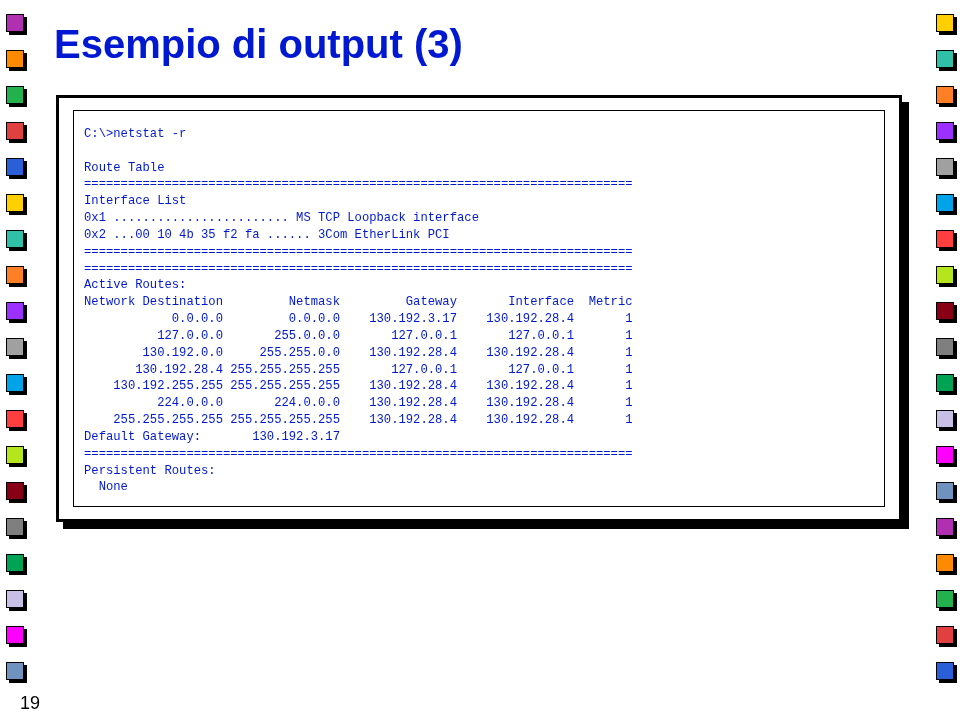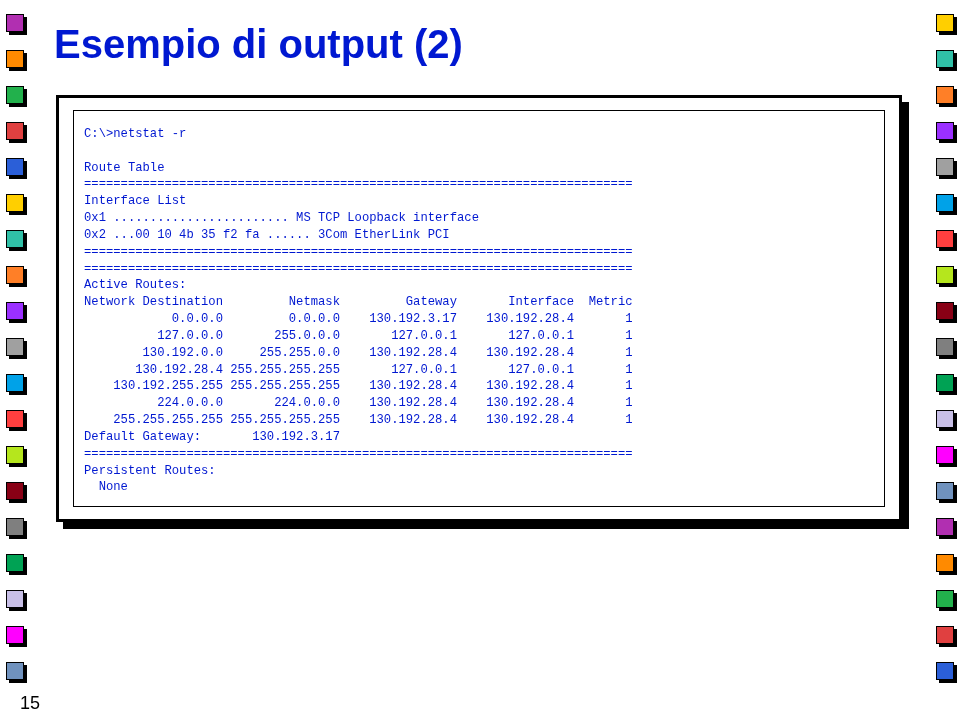--- a/index.html
+++ b/index.html
@@ -253,21 +253,21 @@
         <div class="shadow"></div>
         <div class="fill" style="background: rgb(224, 64, 64);"></div>
       </div>
       <div class="sq">
         <div class="shadow"></div>
         <div class="fill" style="background: rgb(43, 95, 216);"></div>
       </div>
     </div>
 
   <div class="content">
-    <div class="title">Esempio di output (2)</div>
+    <div class="title">Esempio di output (3)</div>
 
     <div class="termbox-wrap">
       <div class="termbox-shadow"></div>
       <div class="termbox">
         <div class="termbox-inner">
           <pre class="term" id="term">C:\&gt;netstat -r
 
 Route Table
 ===========================================================================
 Interface List
@@ -286,14 +286,14 @@
     255.255.255.255 255.255.255.255    130.192.28.4    130.192.28.4       1
 Default Gateway:       130.192.3.17
 ===========================================================================
 Persistent Routes:
   None</pre>
         </div>
       </div>
     </div>
   </div>
 
-  <div class="pagenum">15</div>
+  <div class="pagenum">19</div>
 </div>
 
 </body></html>

